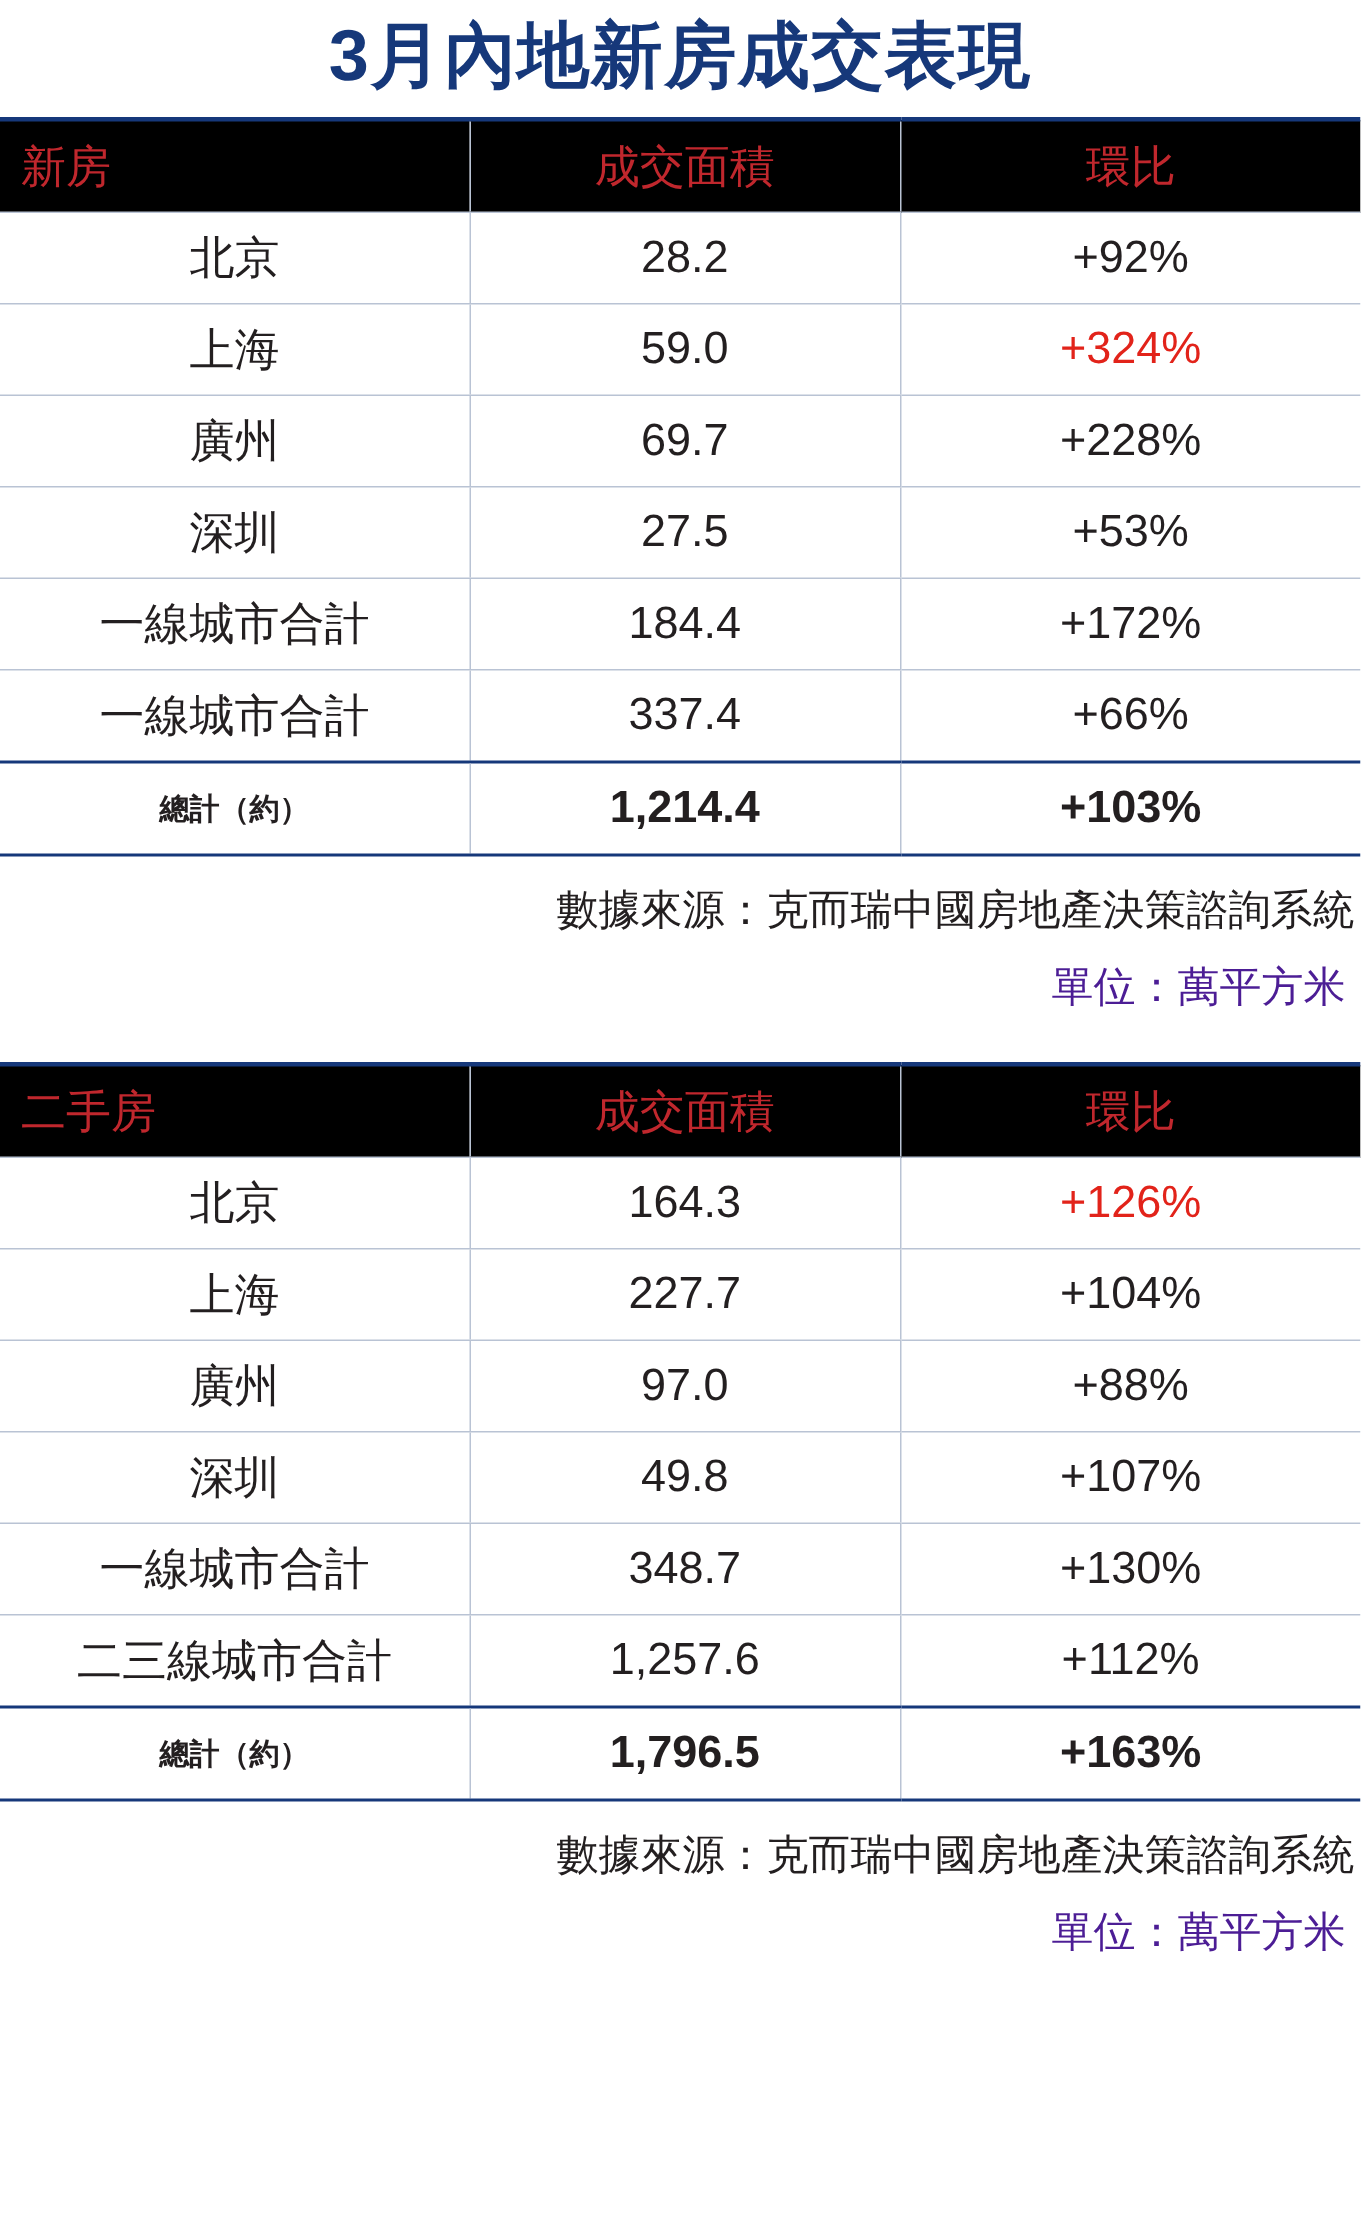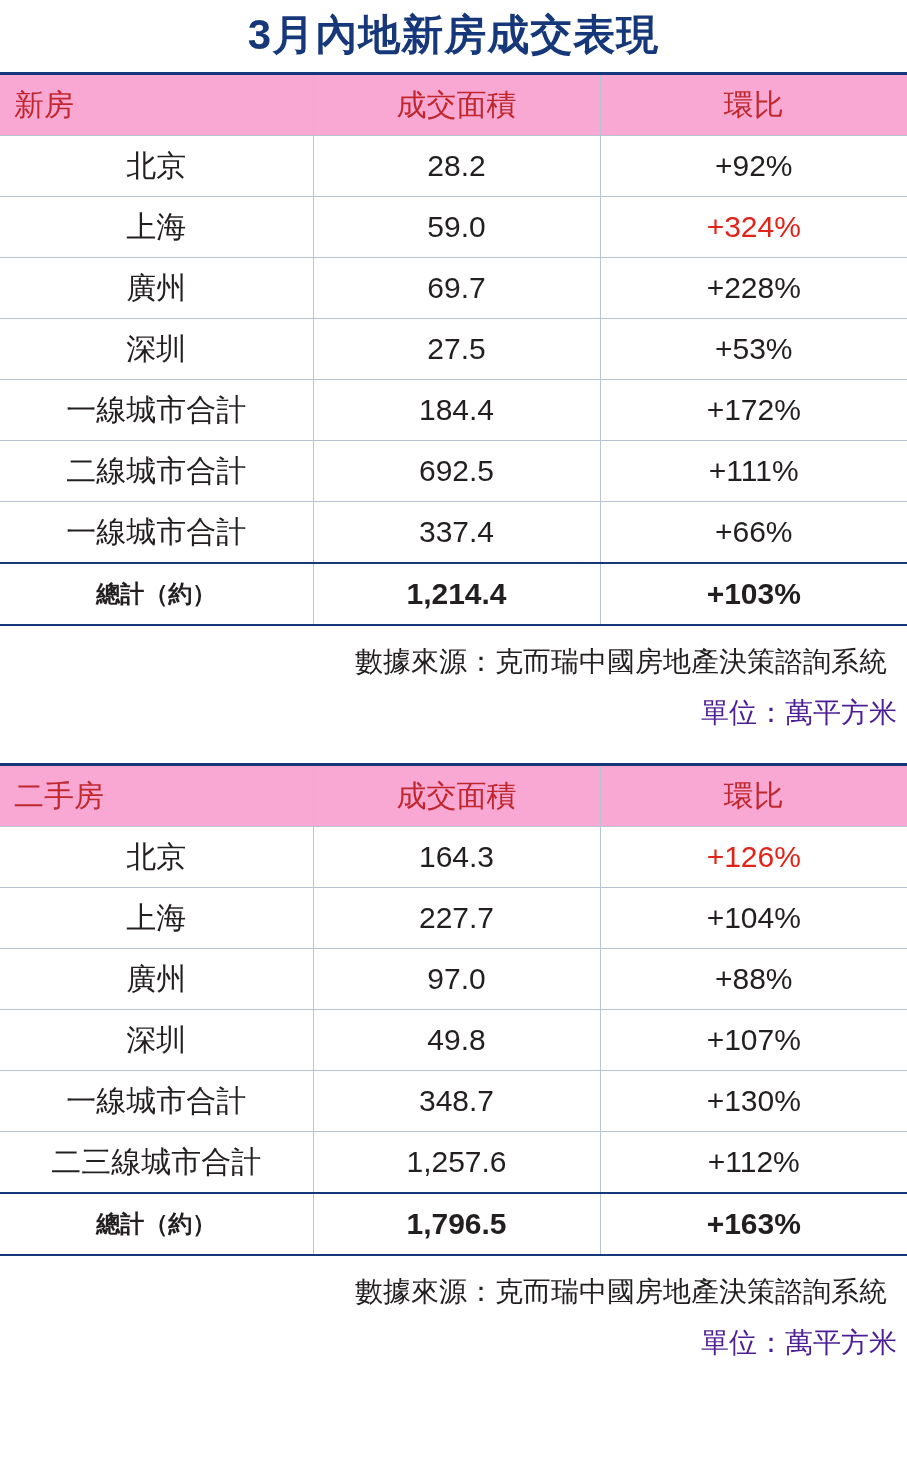--- a/index.html
+++ b/index.html
@@ -21,21 +21,21 @@
     box-sizing: border-box;
   }
 
   .block {
     width: 907px;
     box-sizing: border-box;
   }
 
   .chart-title {
     text-align: center;
-    font-size: 42px;
+    font-size: 48px;
     font-weight: bold;
     color: #16387a;
     letter-spacing: 1px;
     line-height: 1.0;
     padding: 14px 0 16px 0;
   }
 
   table.data-table {
     width: 907px;
     border-collapse: collapse;
@@ -50,21 +50,21 @@
     padding: 0;
     height: 60px;
     font-size: 30px;
     font-weight: normal;
     text-align: center;
     vertical-align: middle;
     border-bottom: 1.5px solid #b9c3d4;
   }
 
   thead tr th {
-    background: #f9a8d4;
+    background: #000000;
     color: #c0272d;
     font-size: 31px;
     height: 62px;
     border-top: 3px solid #16387a;
     border-bottom: 2px solid #16387a;
   }
   thead tr th.head-left {
     text-align: left;
     padding-left: 14px;
   }
@@ -80,33 +80,33 @@
   }
   td.highlight {
     color: #e2231a;
   }
 
   tr.total td {
     font-weight: bold;
     border-top: 2.5px solid #16387a;
     border-bottom: 2.5px solid #16387a;
   }
-  tr.total td.label { font-size: 24px; }
+  tr.total td.label { font-size: 20px; }
 
   
   table.data-table td.sep-l,
   table.data-table th.sep-l {
     border-left: 1.5px solid #b9c3d4;
   }
   thead th.sep-l { border-left: 1.5px solid #cbb6b0; }
 
   .source {
     text-align: right;
     font-size: 28px;
-    padding: 16px 20px 0 0;
+    padding: 16px 4px 0 0;
     line-height: 1.45;
     color: #231f20;
   }
   .unit {
     text-align: right;
     font-size: 28px;
     padding: 10px 10px 0 0;
     line-height: 1.45;
     color: #4c1d95;
   }
@@ -154,25 +154,20 @@
           <td class="label">深圳</td>
           <td class="value sep-l">27.5</td>
           <td class="pct sep-l">+53%</td>
         </tr>
         <tr>
           <td class="label">一線城市合計</td>
           <td class="value sep-l">184.4</td>
           <td class="pct sep-l">+172%</td>
         </tr>
         <tr>
-          <td class="label">二線城市合計</td>
-          <td class="value sep-l">692.5</td>
-          <td class="pct sep-l">+111%</td>
-        </tr>
-        <tr>
           <td class="label">一線城市合計</td>
           <td class="value sep-l">337.4</td>
           <td class="pct sep-l">+66%</td>
         </tr>
         <tr class="total">
           <td class="label">總計（約）</td>
           <td class="value sep-l">1,214.4</td>
           <td class="pct sep-l">+103%</td>
         </tr>
       </tbody>

